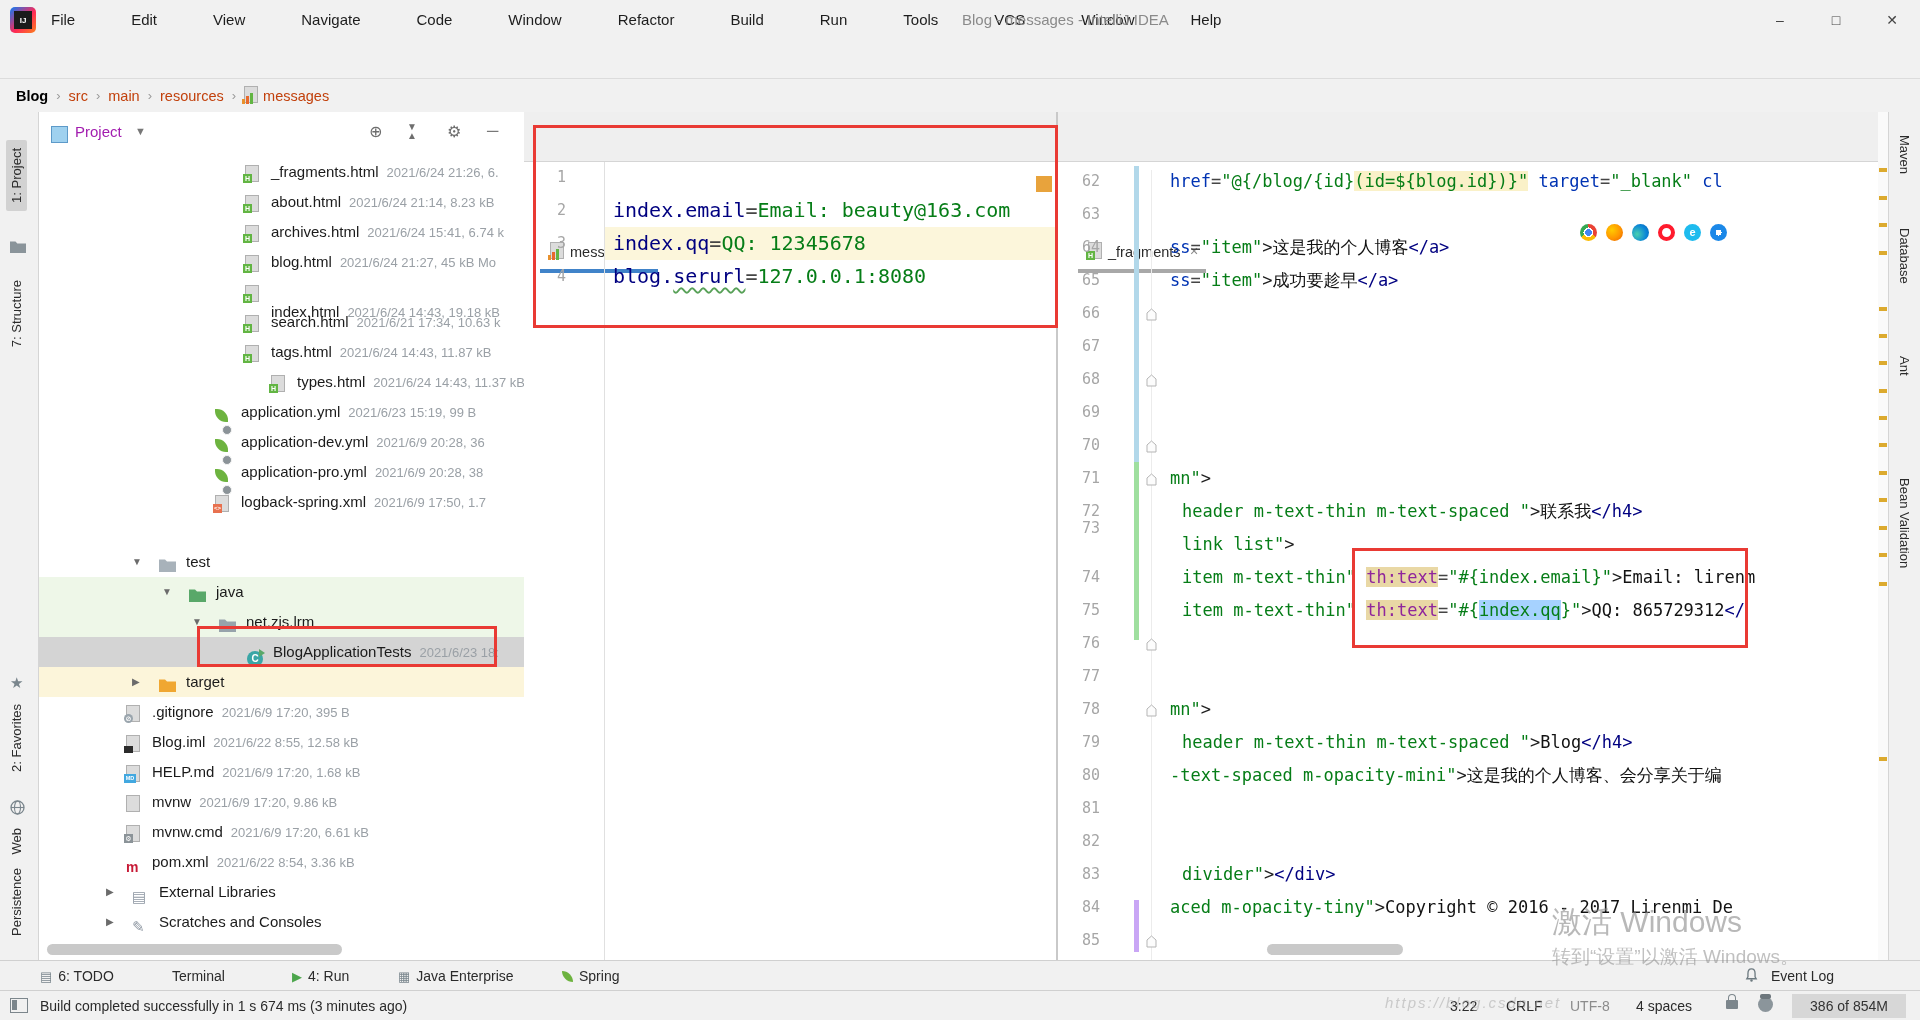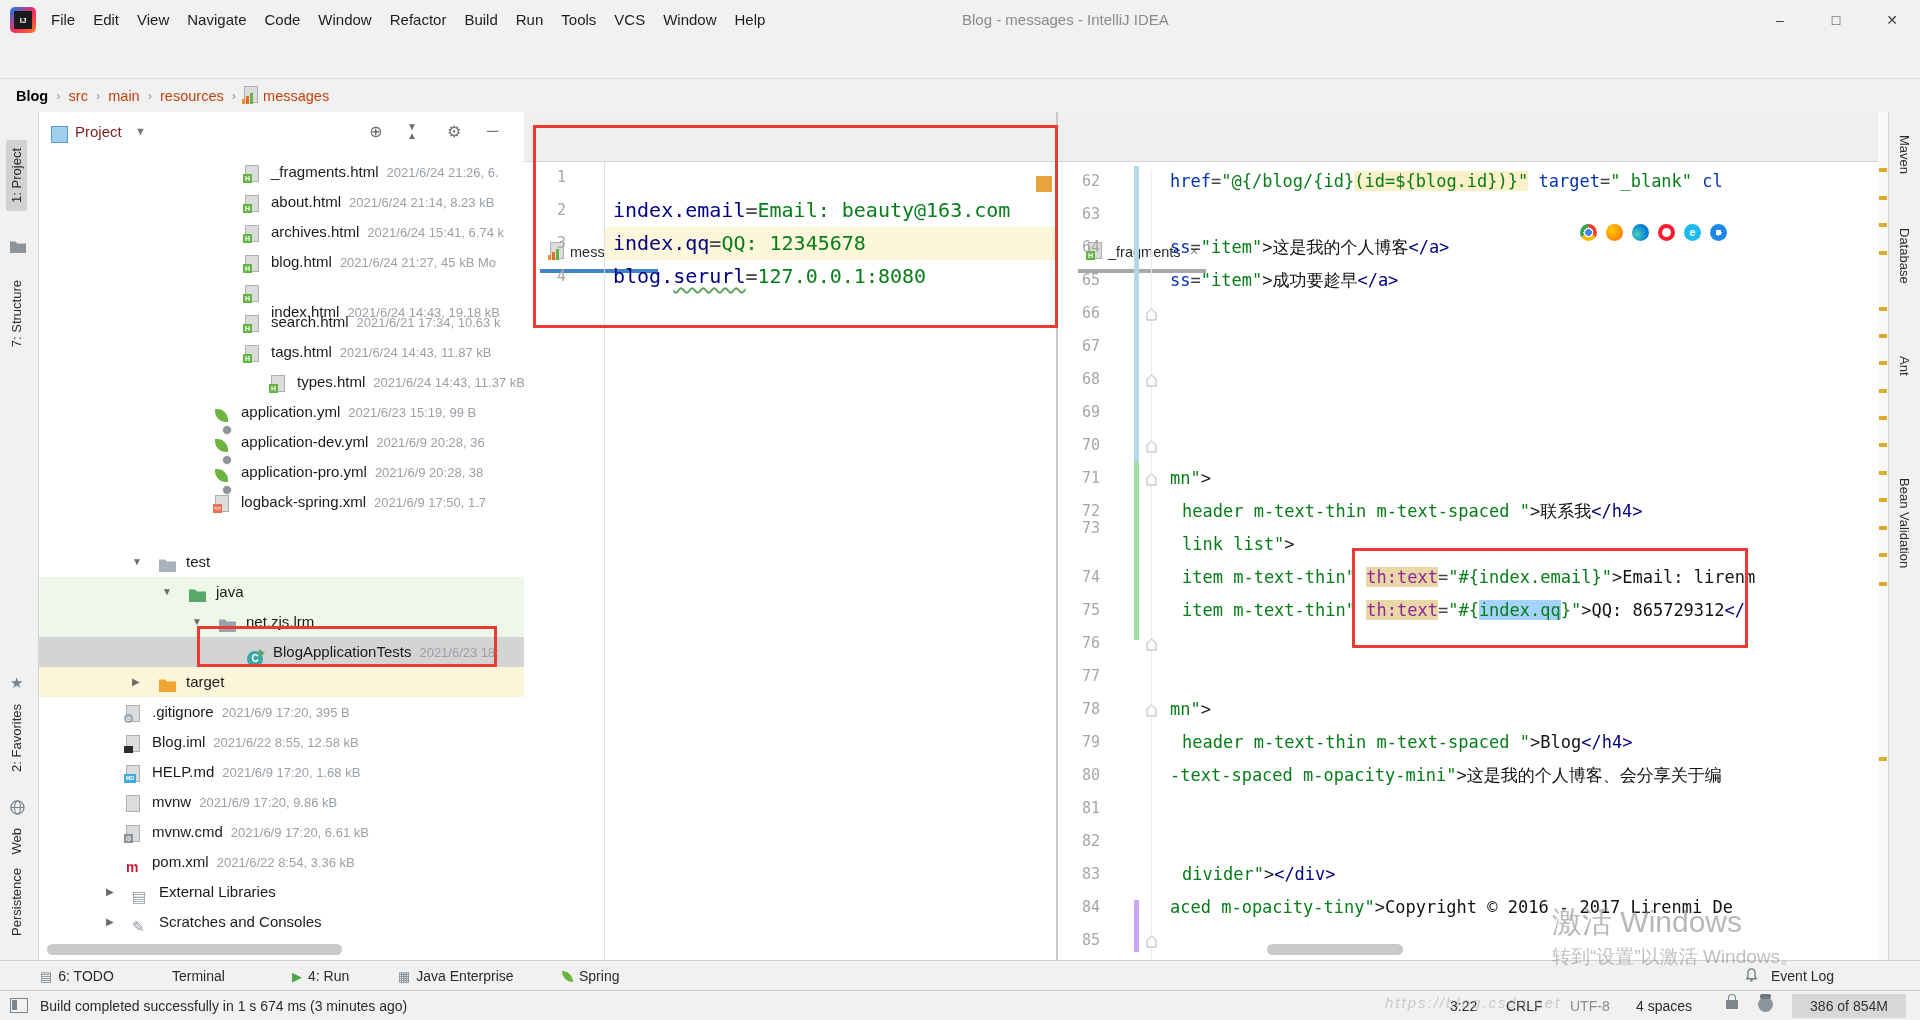--- a/index.html
+++ b/index.html
@@ -5,21 +5,21 @@
   html,body{margin:0;padding:0;background:#888;}
   #app{position:relative;width:1920px;height:1020px;background:#fff;overflow:hidden;
        font-family:"Liberation Sans","DejaVu Sans",sans-serif;color:#1d1d1d;}
 
   
   #titlebar{position:absolute;left:0;top:0;width:1920px;height:40px;background:#f1f1f1;}
   #logo{position:absolute;left:10px;top:7px;width:26px;height:26px;border-radius:5px;
         background:linear-gradient(135deg,#087cfa,#fe2857 55%,#fc801d);}
   #logo i{position:absolute;left:4px;top:4px;width:18px;height:18px;background:#1b1b1b;font-style:normal;
         color:#fff;font-size:8px;font-weight:bold;display:flex;align-items:center;justify-content:center;}
-  #menubar{position:absolute;left:42px;top:0;height:40px;display:flex;align-items:center;}
+  #menubar{position:absolute;left:42px;top:0;height:40px;display:flex;align-items:center;gap:38px;}
   .menu-item{padding:0 9px;font-size:15px;color:#1d1d1d;line-height:40px;cursor:default;}
   #win-title{position:absolute;left:962px;top:0;line-height:40px;font-size:15px;color:#8a8a8a;}
   #win-controls{position:absolute;right:0;top:0;height:40px;display:flex;}
   .winbtn{width:56px;height:40px;display:flex;align-items:center;justify-content:center;font-size:14px;color:#444;}
 
   
   #toolbar{position:absolute;left:0;top:40px;width:1920px;height:38px;background:#f1f1f1;border-bottom:1px solid #dcdcdc;}
   .tbi{position:absolute;top:46px;width:28px;height:26px;display:flex;align-items:center;justify-content:center;font-size:17px;color:#5f6b6f;}
   .tbsep{position:absolute;top:48px;width:1px;height:22px;background:#cfcfcf;}
   #run-combo{position:absolute;left:264px;top:44px;width:222px;height:30px;background:#fff;border:1px solid #b9b9b9;border-radius:4px;
@@ -44,21 +44,21 @@
   .stripe-label{position:absolute;font-size:13px;color:#2b2b2b;white-space:nowrap;}
   .vert-up{writing-mode:vertical-rl;transform:rotate(180deg);left:9px;}
   .vert-dn{writing-mode:vertical-rl;left:8px;}
   .stripe-label.active{background:#d2d2d2;padding:8px 3px;left:6px;border-radius:2px;}
   .stripe-ic{position:absolute;left:10px;font-size:14px;color:#7a868d;}
 
   
   #project-panel{position:absolute;left:39px;top:112px;width:485px;height:848px;background:#fff;border-right:1px solid #d5d5d5;overflow:hidden;}
   #pp-head{position:absolute;left:0;top:0;width:100%;height:44px;}
   #pp-ic{position:absolute;left:12px;top:14px;width:15px;height:15px;background:#9fd1ef;border:1px solid #5d9ac9;}
-  #pp-title{position:absolute;left:36px;top:11px;font-size:15px;color:#7f1d1d;}
+  #pp-title{position:absolute;left:36px;top:11px;font-size:15px;color:#a21caf;}
   #pp-caret{position:absolute;left:96px;top:13px;color:#777;font-size:11px;}
   .pp-act{position:absolute;top:10px;font-size:16px;color:#6e6e6e;}
   #tree{position:absolute;left:0;top:0;width:100%;height:100%;}
   .tree-row{position:absolute;left:0;width:100%;height:30px;line-height:30px;}
   .tree-row.bg-green{background:#eef7e8;}
   .tree-row.bg-sel{background:#d4d4d4;}
   .tree-row.bg-warm{background:#fcf5da;}
   .tree-arrow{position:absolute;top:0;color:#6b6b6b;font-size:12px;}
   .tree-icon{position:absolute;top:5px;width:18px;height:20px;}
   .tree-name{position:absolute;top:0;font-size:15px;color:#1b1b1b;white-space:nowrap;}

